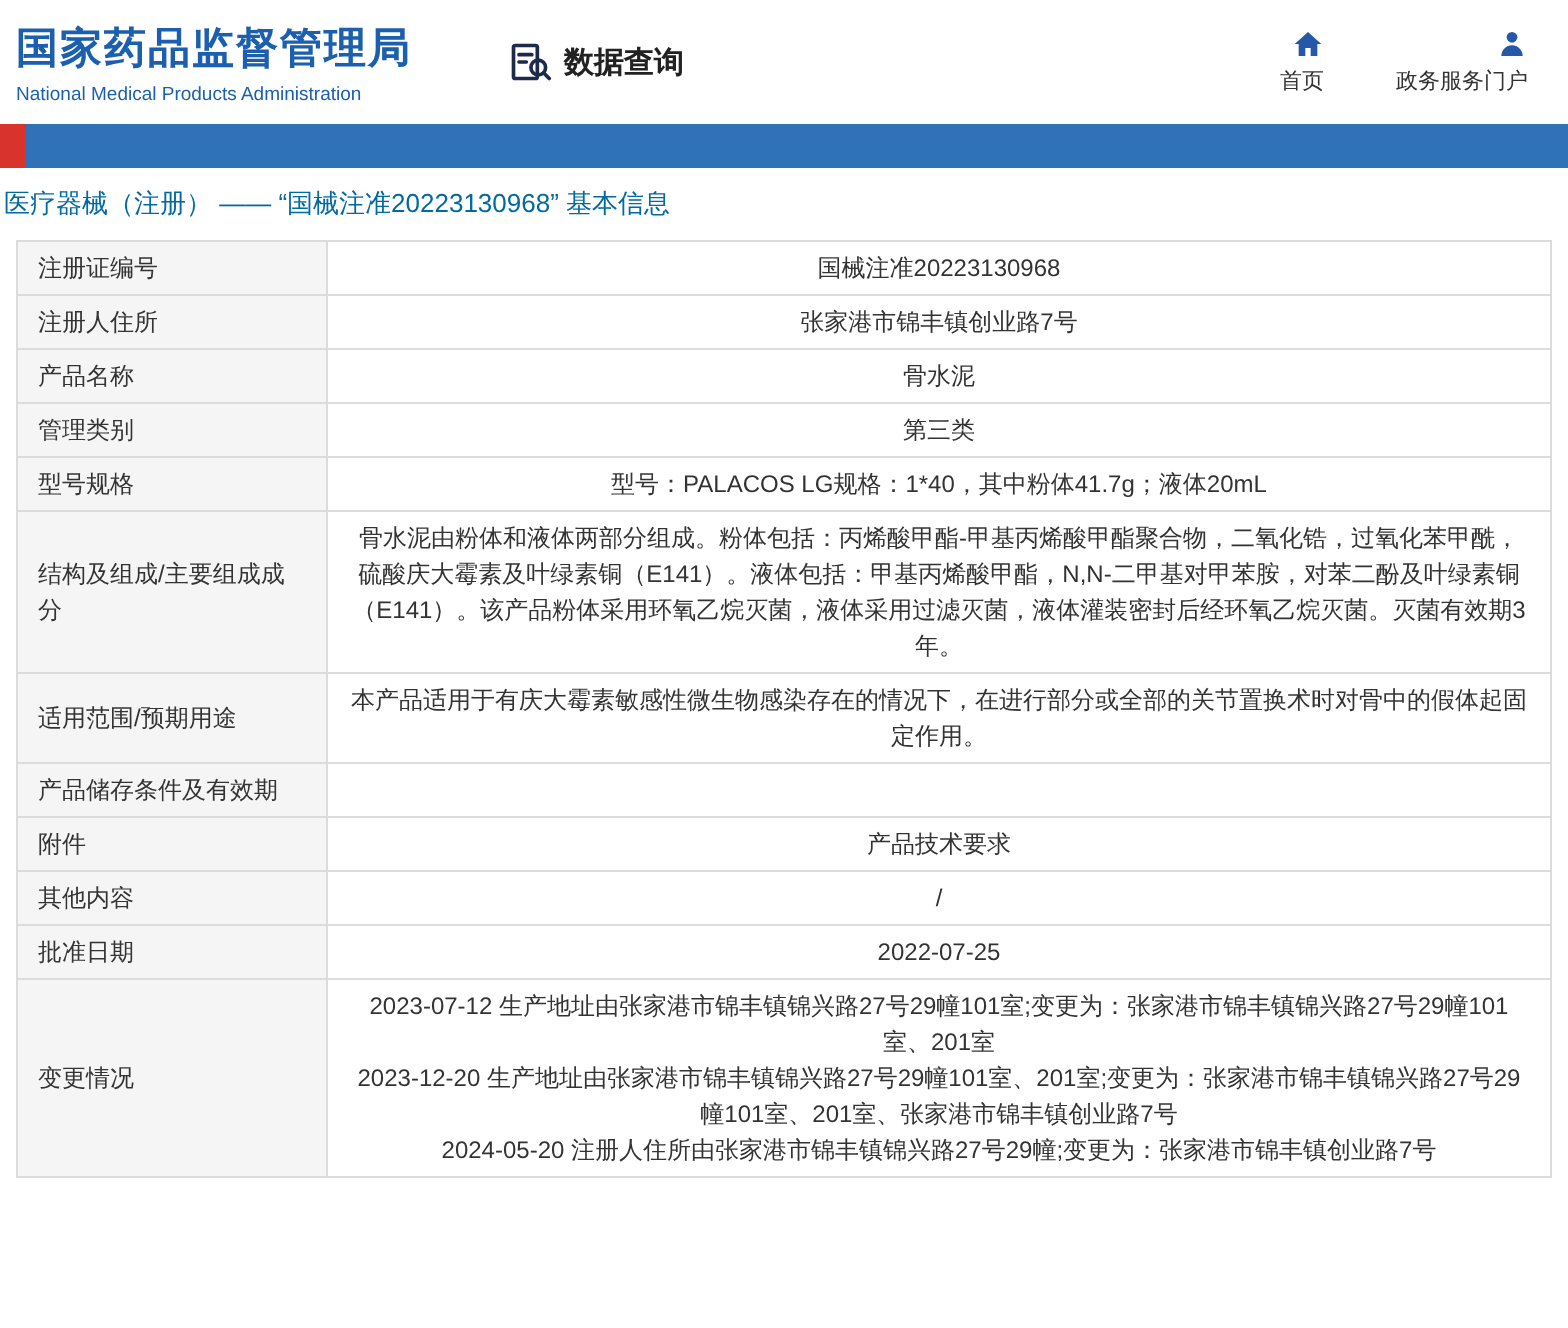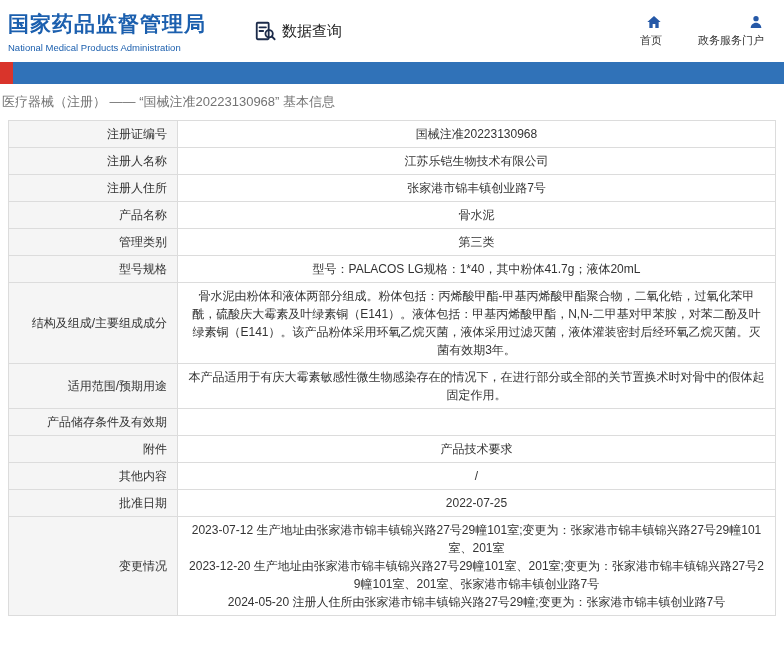--- a/index.html
+++ b/index.html
@@ -5,37 +5,37 @@
   * { margin:0; padding:0; box-sizing:border-box; }
   html,body { width:784px; height:664px; overflow:hidden; background:#fff;
     font-family:"Liberation Sans","DejaVu Sans",sans-serif; color:#333; }
 
   
   .top { height:62px; display:flex; align-items:center; background:#fff; padding:0 20px 0 8px; }
   .brand { display:flex; flex-direction:column; }
   .brand-cn { font-size:21px; font-weight:bold; color:#1b5fae; letter-spacing:1px; }
   .brand-en { font-size:9.5px; color:#1b5fae; margin-top:4px; }
   .section-title { display:flex; align-items:center; gap:6px; margin-left:48px;
-    font-size:15px; font-weight:normal; color:#222; }
+    font-size:15px; font-weight:bold; color:#222; }
   .top-nav { margin-left:auto; display:flex; gap:36px; }
   .nav-item { display:flex; flex-direction:column; align-items:flex-end; gap:3px;
     font-size:11px; color:#333; text-decoration:none; cursor:pointer; }
 
   
   .blue-bar { height:22px; background:#3072b8; position:relative; }
   .red-block { position:absolute; left:0; top:0; width:13px; height:22px; background:#d9342b; }
 
   
-  .breadcrumb { font-size:13px; color:#737373; padding:9px 0 9px 2px; }
+  .breadcrumb { font-size:13px; color:#0369a1; padding:9px 0 9px 2px; }
 
   
   .info-table { width:768px; margin-left:8px; border-collapse:collapse; table-layout:fixed; }
   .info-table td { border:1px solid #dcdcdc; font-size:12px; padding:4px 10px;
     height:26px; line-height:18px; vertical-align:middle; word-break:break-all; }
-  td.label { width:169px; background:#f5f5f5; text-align:right; color:#333; }
+  td.label { width:155px; background:#f5f5f5; text-align:left; color:#333; }
   td.value { text-align:center; color:#333; }
   .multiline { white-space:pre-line; }
 </style>
 </head>
 <body>
 
 <header class="top">
   <div class="brand">
     <div class="brand-cn">国家药品监督管理局</div>
     <div class="brand-en">National Medical Products Administration</div>
@@ -82,24 +82,20 @@
   <span>医疗器械（注册） ——  “国械注准20223130968”  基本信息</span>
 </div>
 
 <table class="info-table">
   <tbody>
     <tr>
       <td class="label">注册证编号</td>
       <td class="value">国械注准20223130968</td>
     </tr>
     <tr>
-      <td class="label">注册人名称</td>
-      <td class="value">江苏乐铠生物技术有限公司</td>
-    </tr>
-    <tr>
       <td class="label">注册人住所</td>
       <td class="value">张家港市锦丰镇创业路7号</td>
     </tr>
     <tr>
       <td class="label">产品名称</td>
       <td class="value">骨水泥</td>
     </tr>
     <tr>
       <td class="label">管理类别</td>
       <td class="value">第三类</td>

